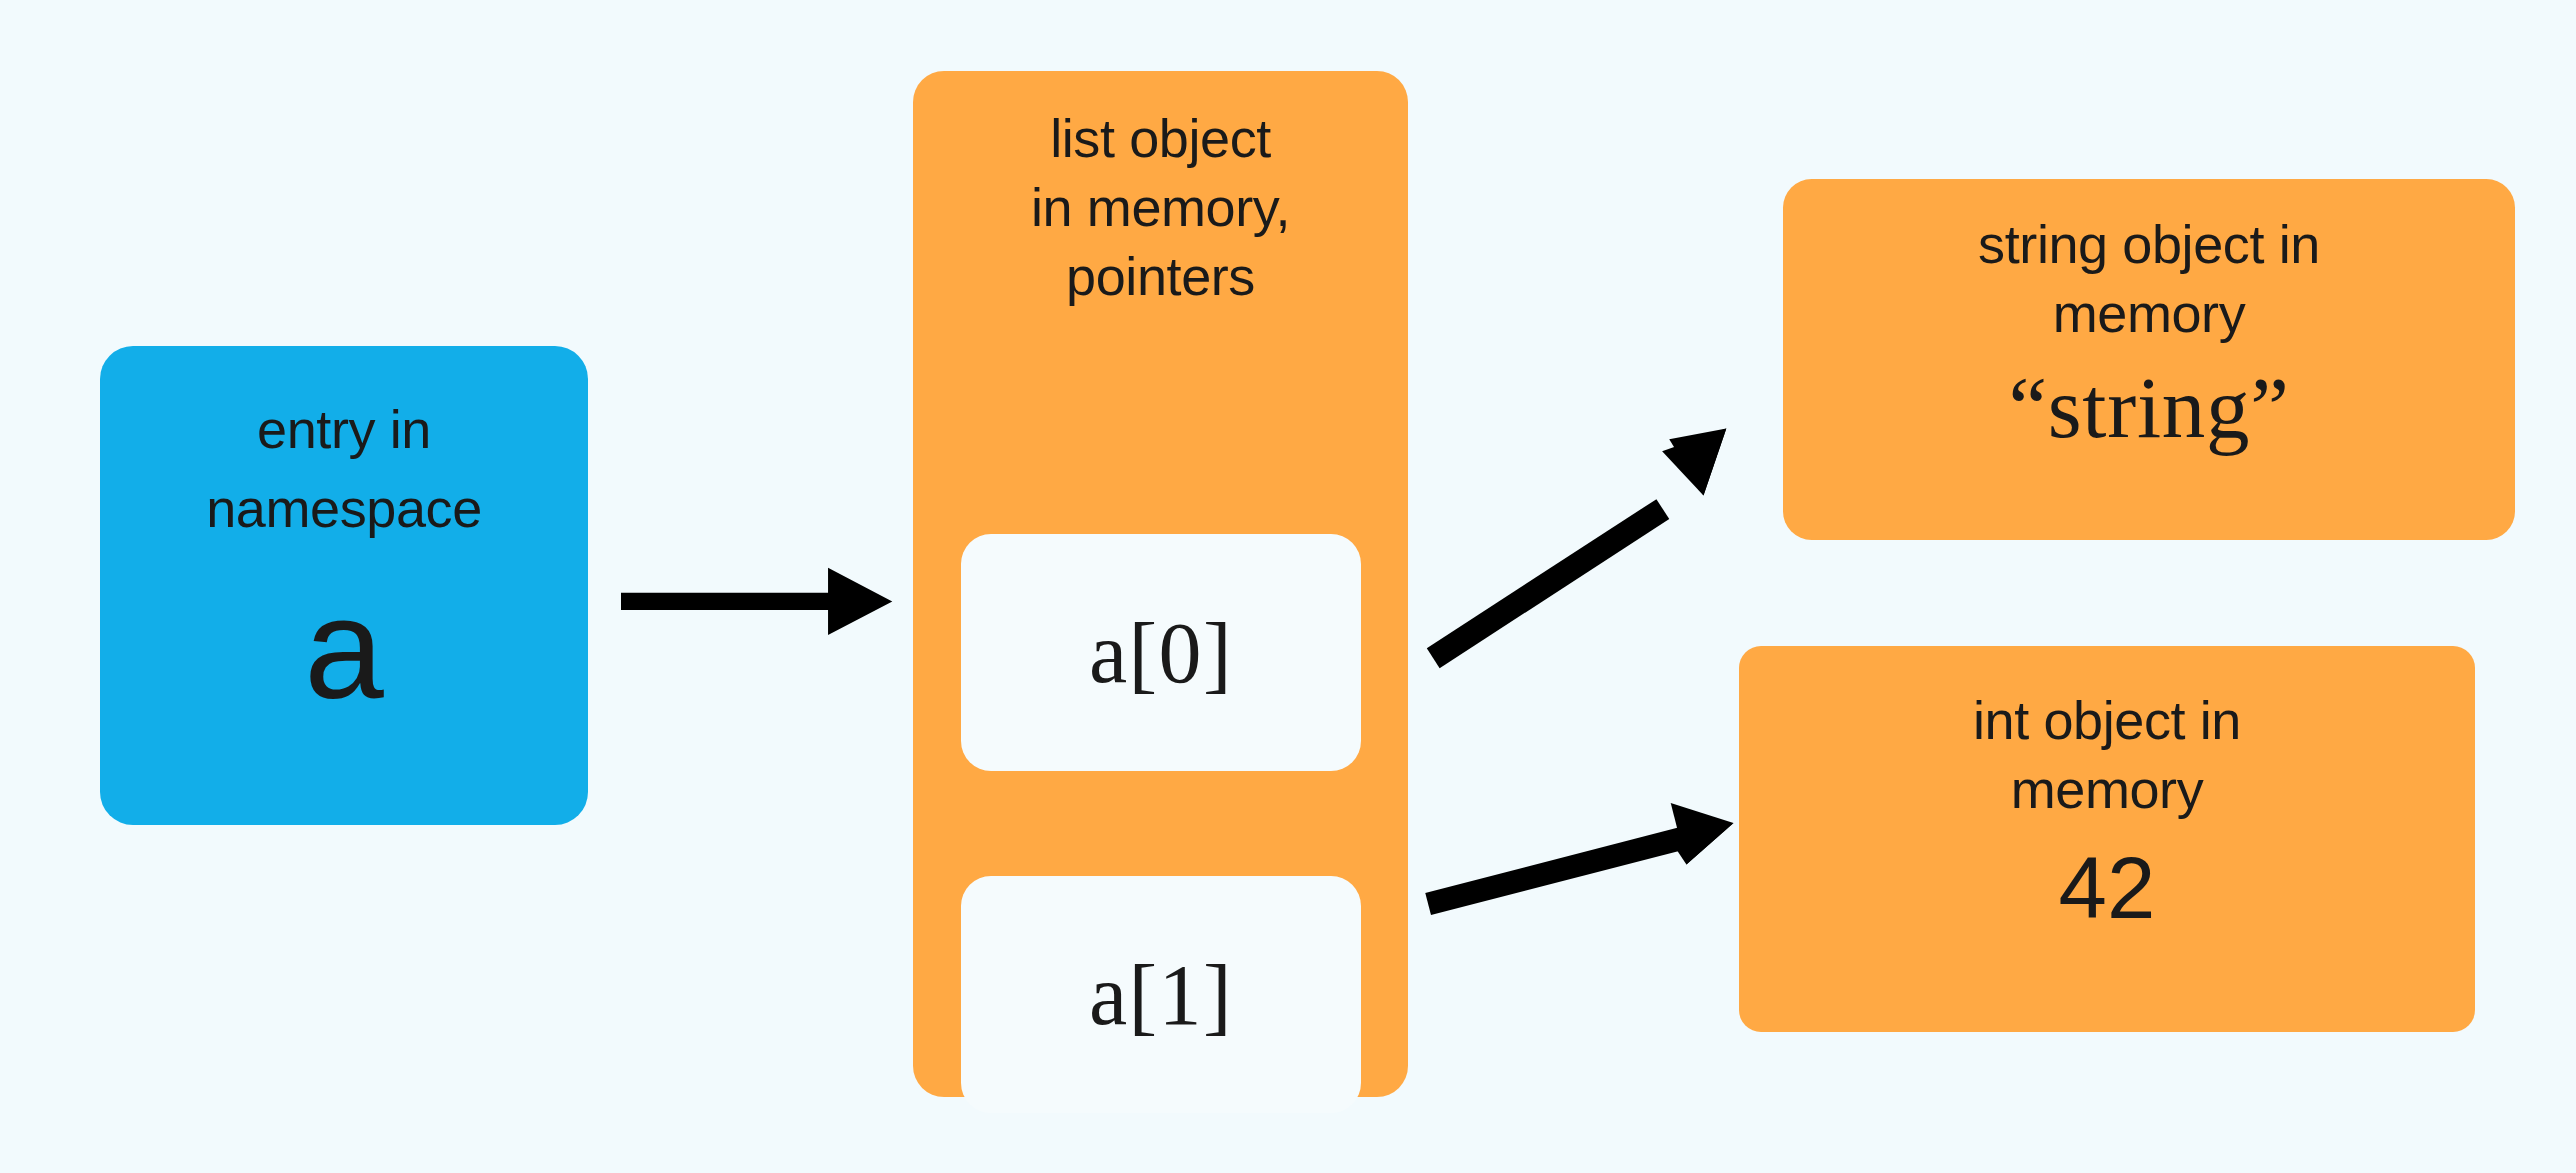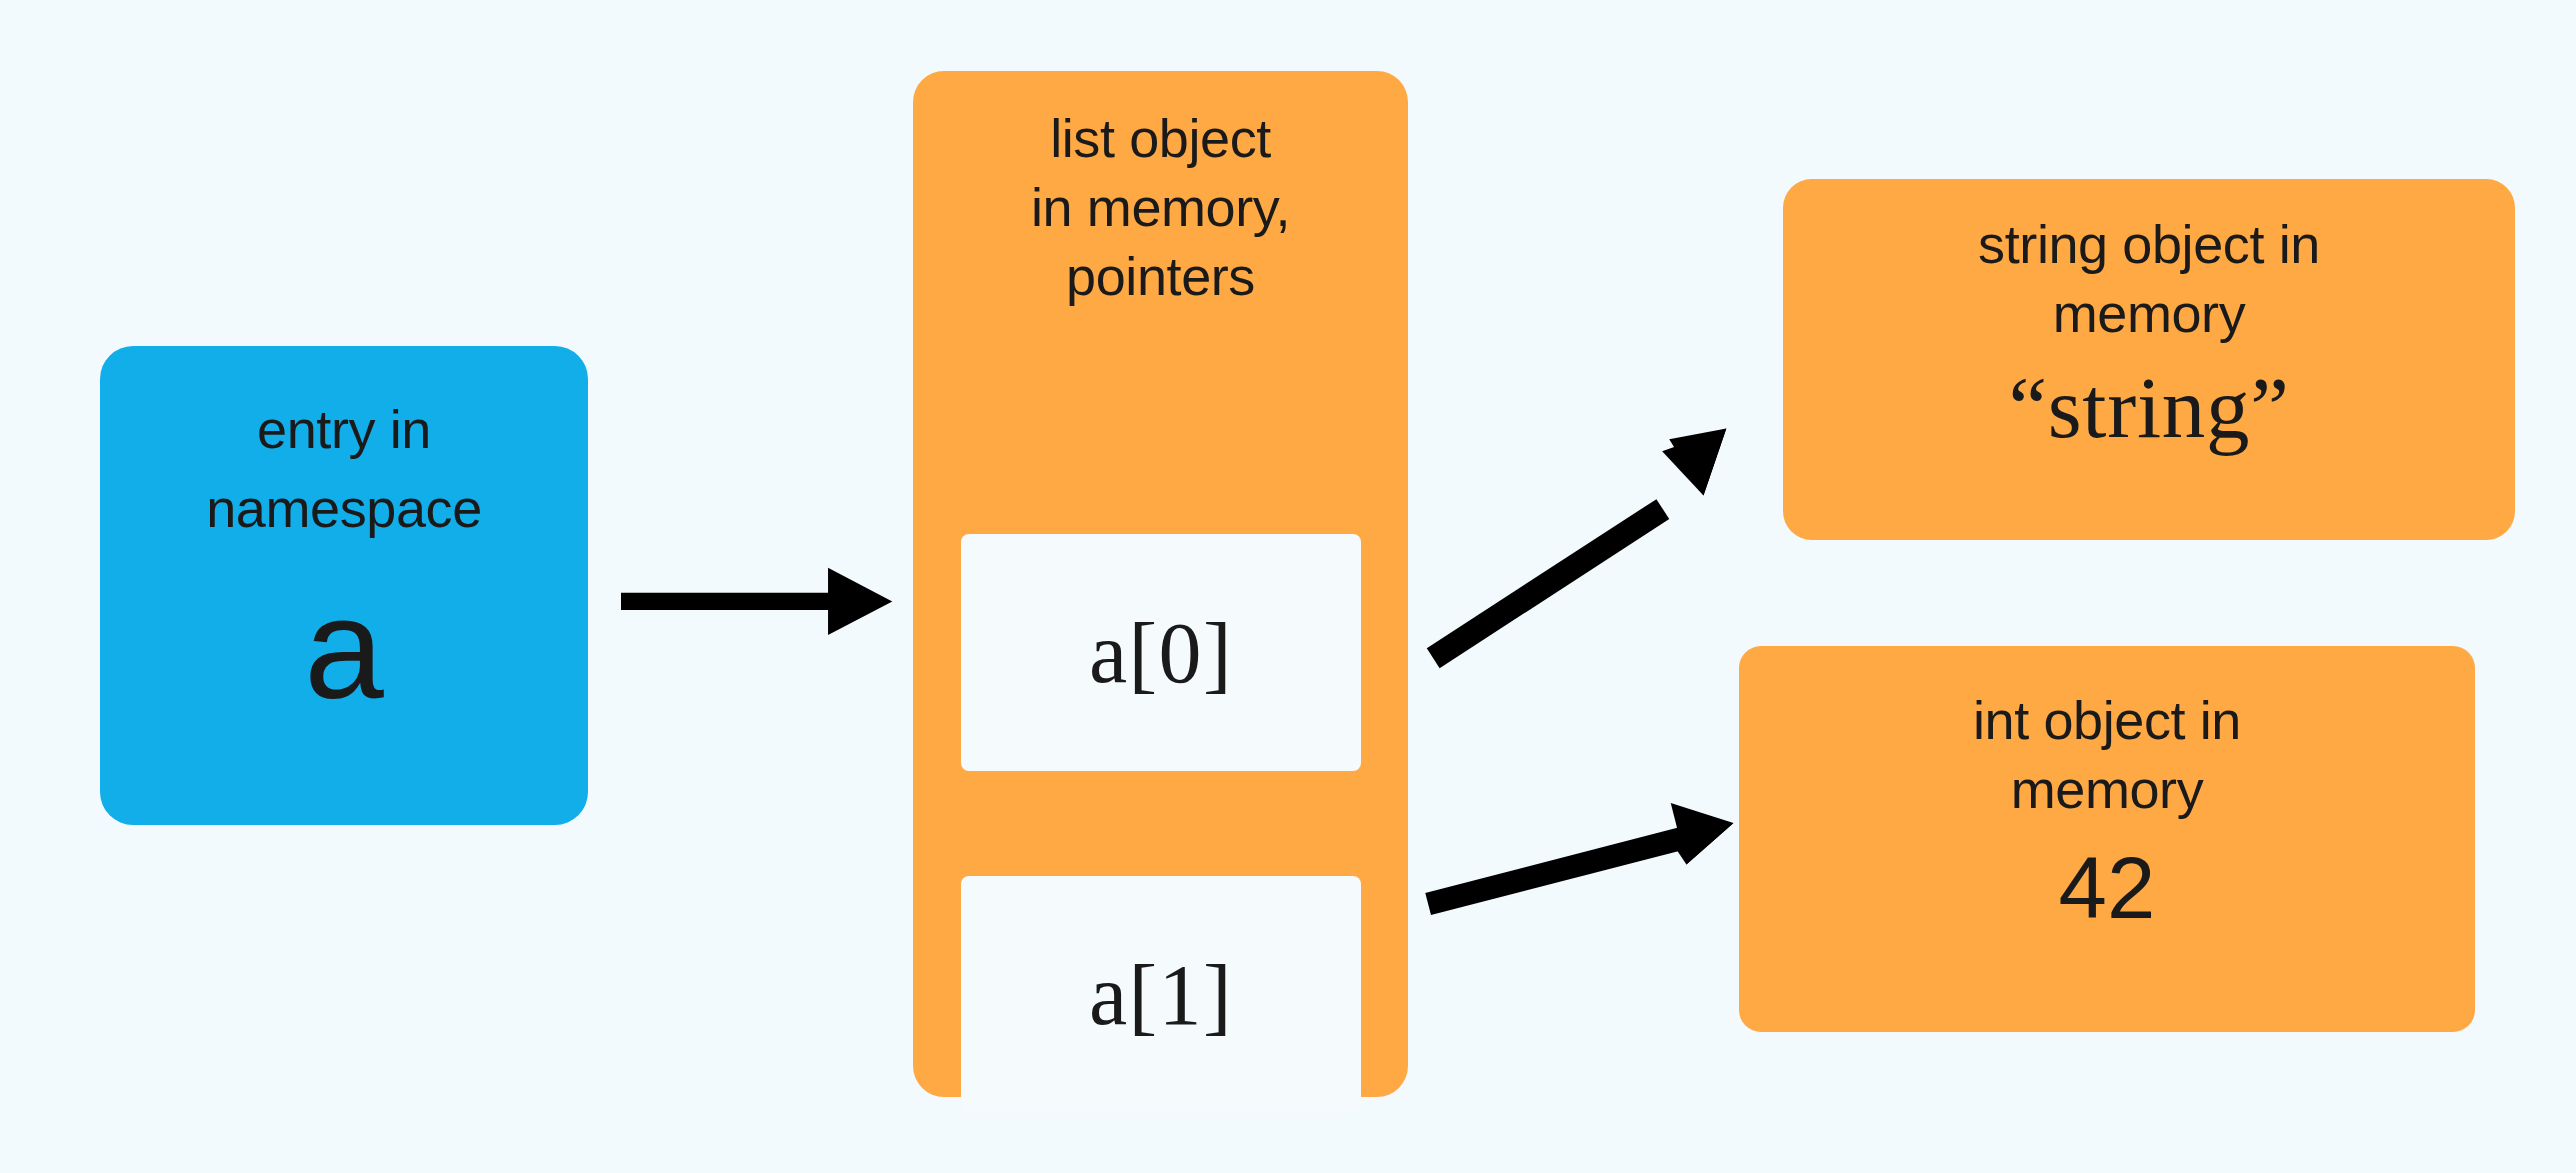--- a/index.html
+++ b/index.html
@@ -70,21 +70,21 @@
     padding-top: 33px;
   }
   #list-object-box .caption { font-size: 54px; }
 
   .slot {
     position: absolute;
     left: 48px;
     width: 400px;
     height: 237px;
     background: #F5FBFD;
-    border-radius: 8px;
+    border-radius: 30px;
     display: flex;
     align-items: center;
     justify-content: center;
   }
   .slot .value-mono { font-size: 86px; line-height: 1; letter-spacing: 1.4px; }
   #slot-a0 { top: 463px; }
   #slot-a1 { top: 762px; margin-top: 43px; }
 
   
   #string-object-box {

